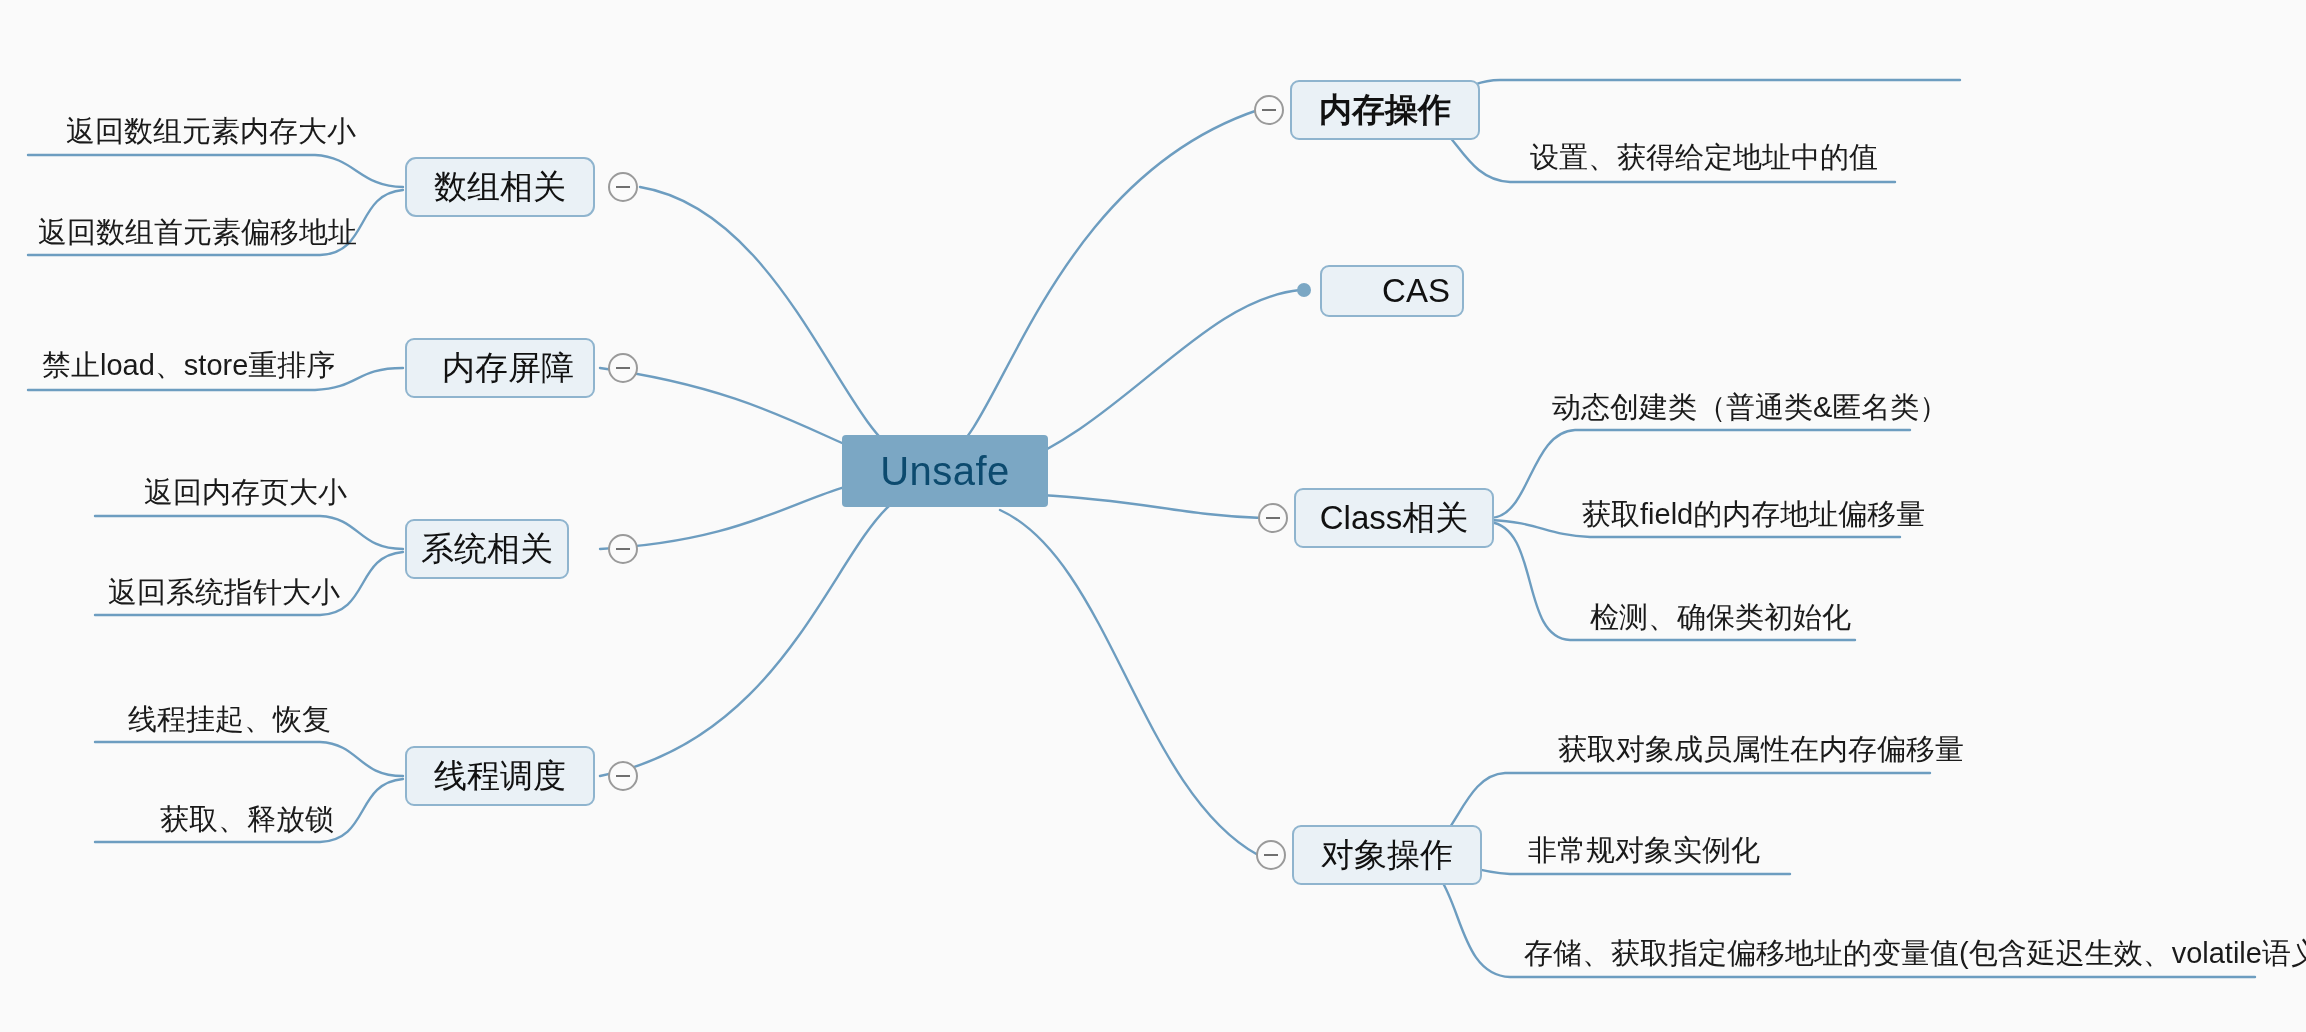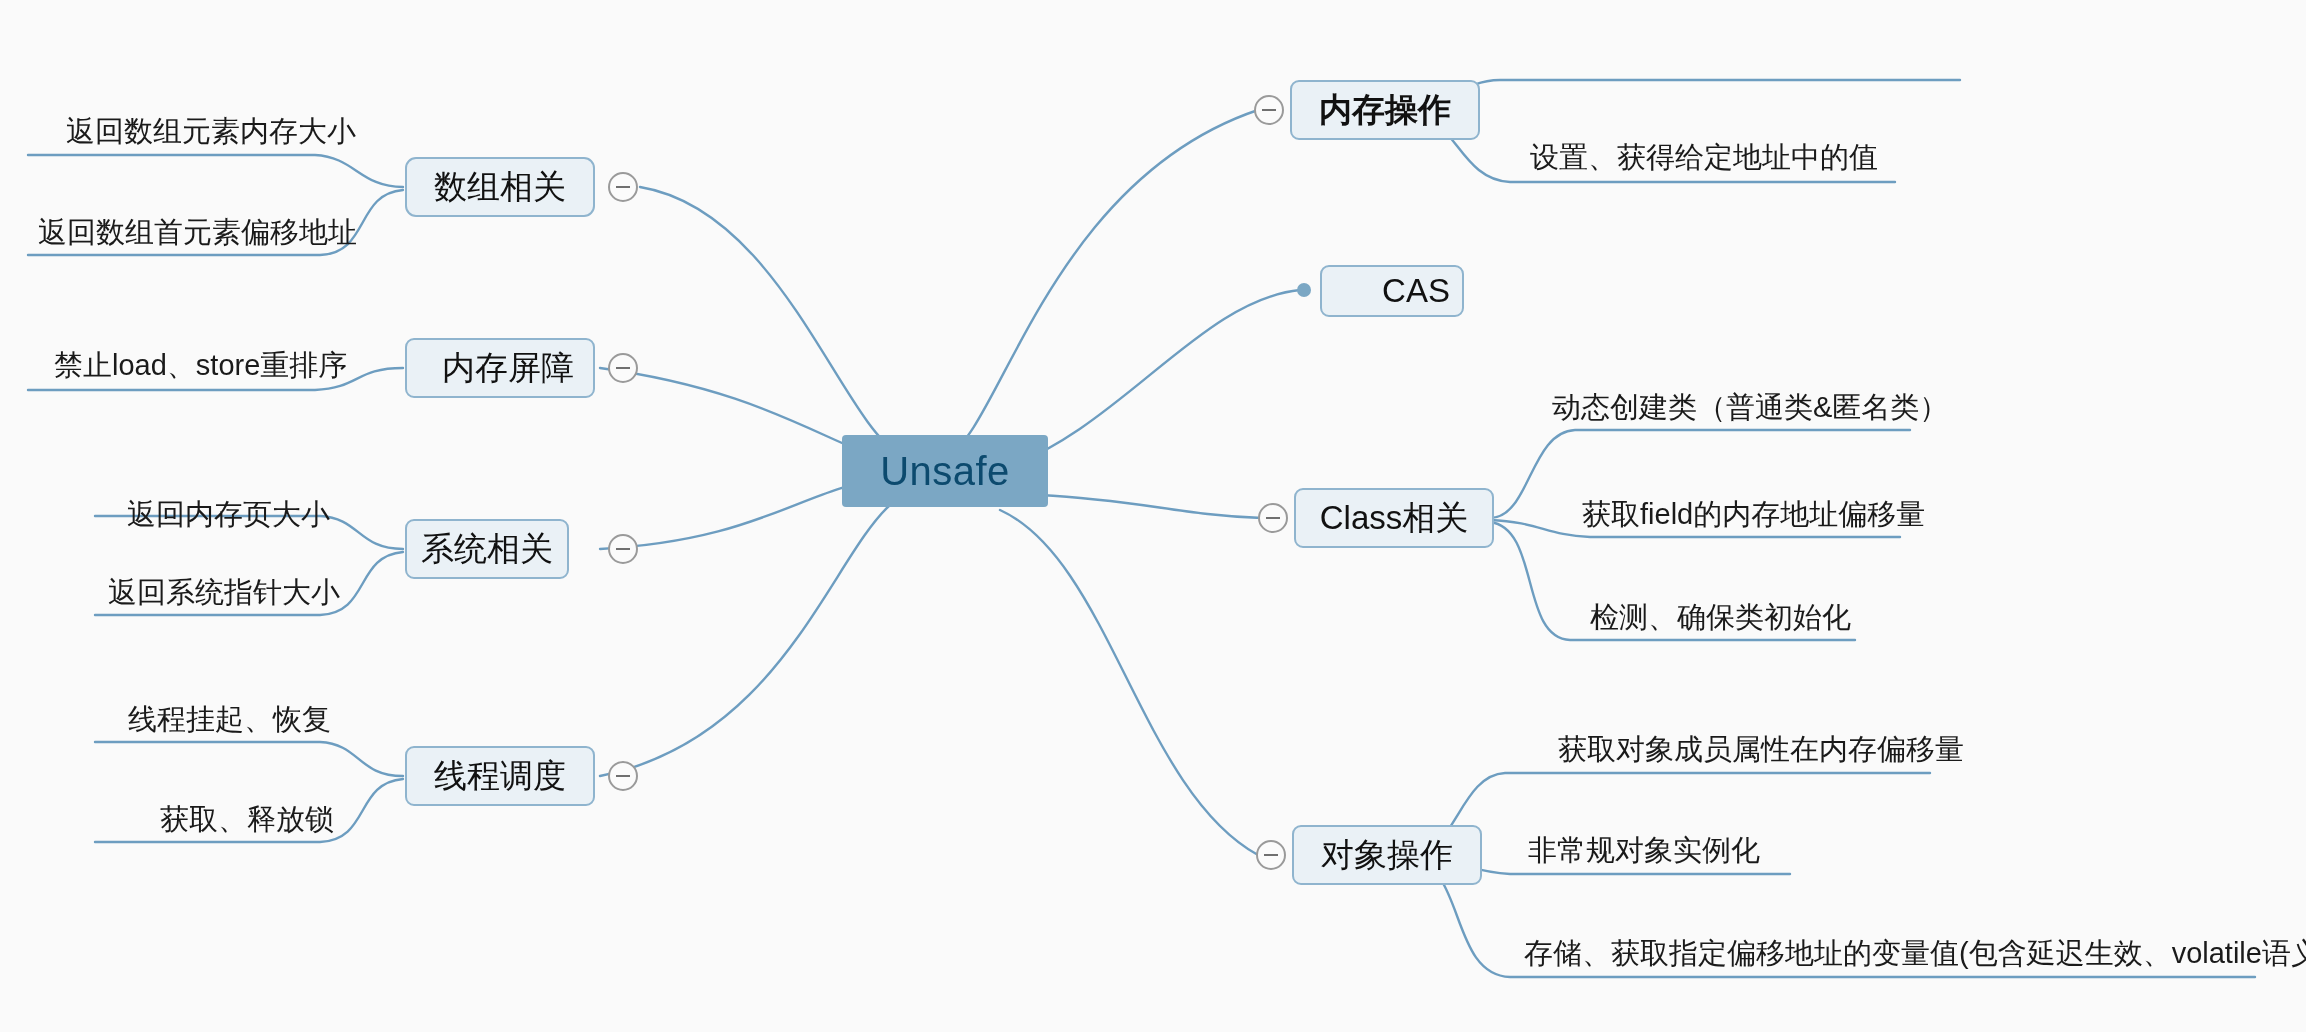--- a/index.html
+++ b/index.html
@@ -175,29 +175,29 @@
     <span>返回数组元素内存大小</span>
   </div>
   <div class="node leaf-node" style="left:38px; top:213px; width:310px; height:40px;">
     <span>返回数组首元素偏移地址</span>
   </div>
 
   <div class="toggle" style="left:608px; top:353px;"></div>
   <div class="node branch-node" style="left:405px; top:338px; width:190px; height:60px;padding-left:16px;">
     <span>内存屏障</span>
   </div>
-  <div class="node leaf-node" style="left:42px; top:346px; width:320px; height:40px;margin-left:12px;">
+  <div class="node leaf-node" style="left:42px; top:346px; width:320px; height:40px;">
     <span>禁止load、store重排序</span>
   </div>
 
   <div class="toggle" style="left:608px; top:534px;"></div>
   <div class="node branch-node" style="left:405px; top:519px; width:164px; height:60px;">
     <span>系统相关</span>
   </div>
-  <div class="node leaf-node" style="left:127px; top:473px; width:250px; height:40px;margin-top:22px;">
+  <div class="node leaf-node" style="left:144px; top:473px; width:250px; height:40px;">
     <span>返回内存页大小</span>
   </div>
   <div class="node leaf-node" style="left:108px; top:573px; width:260px; height:40px;">
     <span>返回系统指针大小</span>
   </div>
 
   <div class="toggle" style="left:608px; top:761px;"></div>
   <div class="node branch-node" style="left:405px; top:746px; width:190px; height:60px;">
     <span>线程调度</span>
   </div>

